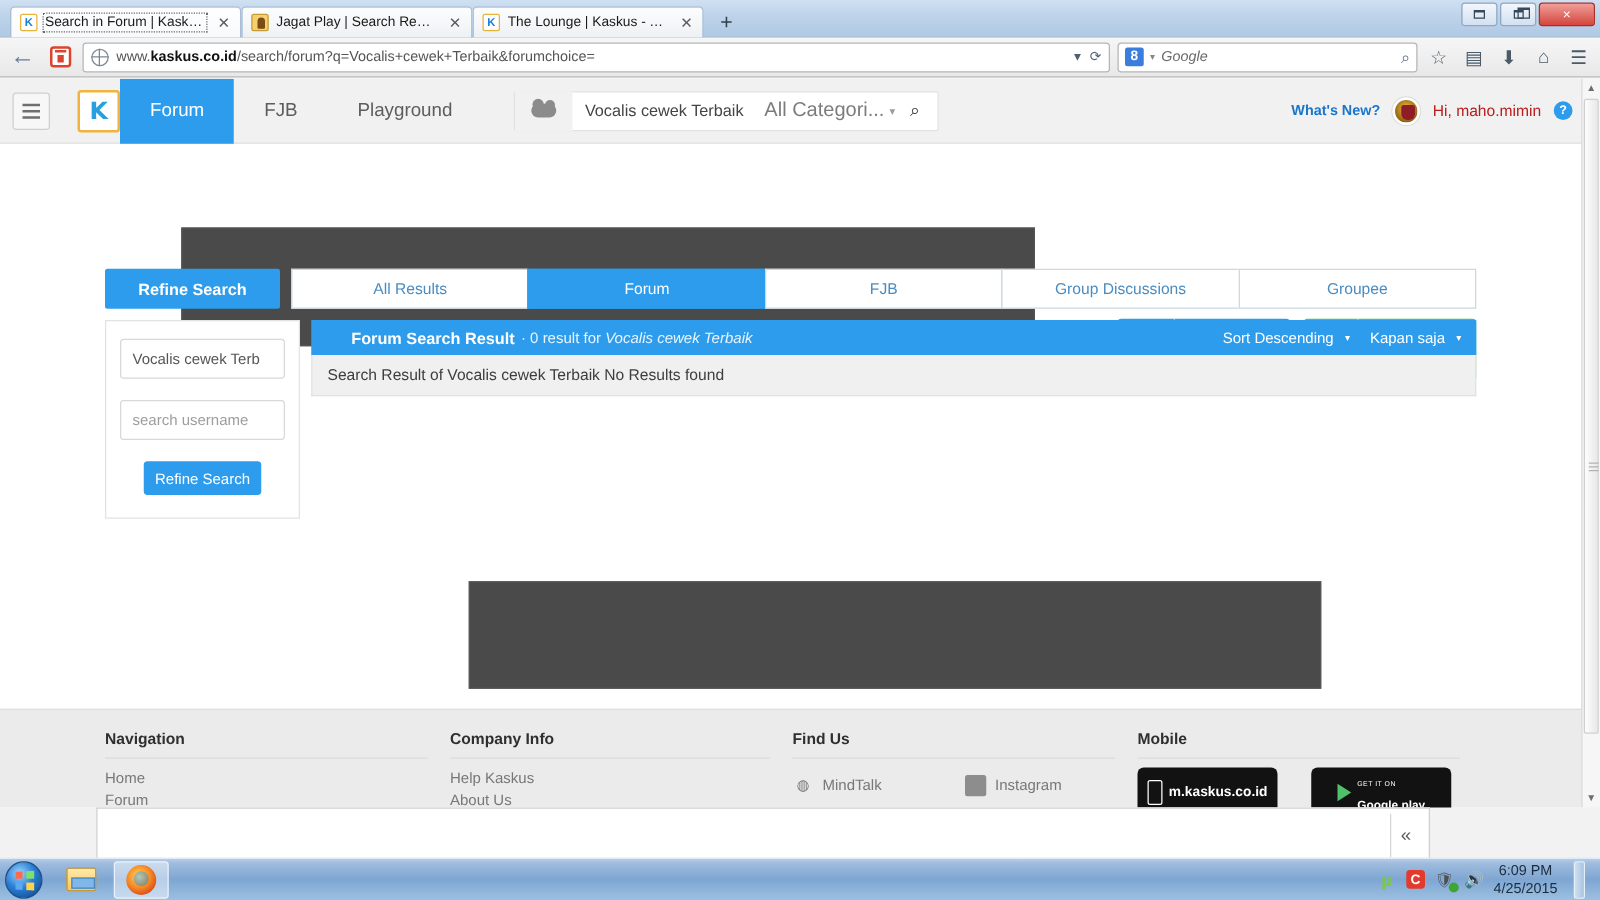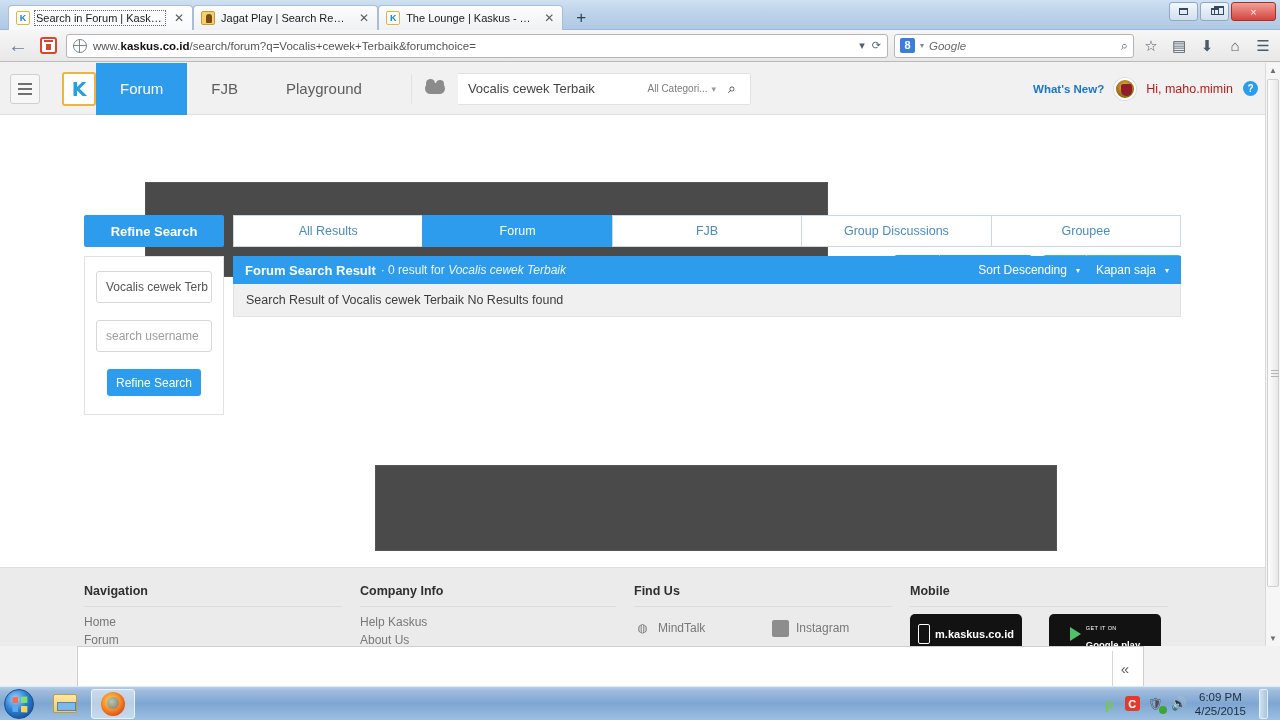--- a/index.html
+++ b/index.html
@@ -160,21 +160,21 @@
   .ksearch .cloud {
     width: 46px; display: flex; align-items: center; justify-content: center;
     background: #f1f1f1; height: 32px;
   }
   .cloudshape {
     width: 20px; height: 11px; background: #8b8b8b; border-radius: 8px; position: relative;
   }
   .cloudshape:before{content:"";position:absolute;left:1px;top:-4px;width:9px;height:9px;background:#8b8b8b;border-radius:50%;}
   .cloudshape:after{content:"";position:absolute;right:1px;top:-3px;width:8px;height:8px;background:#8b8b8b;border-radius:50%;}
   .ksearch .qtext { flex: 1 1 auto; padding-left: 10px; font-size: 13px; color: #444; }
-  .ksearch .cat { font-size: 10px; color: #7c7c7c; padding-right: 4px; }
+  .ksearch .cat { font-size: 16px; color: #7c7c7c; padding-right: 4px; }
   .ksearch .caret { font-size: 9px; color: #9b9b9b; padding-right: 12px; }
   .ksearch .mag2 { padding-right: 14px; font-size: 14px; color: #3a3a3a; }
   .kright { margin-left: auto; display: flex; align-items: center; gap: 10px; }
   .whatsnew { color: #1976c9; font-size: 11.5px; font-weight: bold; }
   .avatar {
     width: 22px; height: 22px; border-radius: 50%;
     background: radial-gradient(circle at 50% 40%, #f3c24a 0%, #a9761b 55%, #6a4708 100%);
     border: 2px solid #fff; box-shadow: 0 0 0 1px #ddd;
     position: relative;
   }
@@ -213,39 +213,39 @@
   .tabs { flex: 1 1 auto; display: flex; gap: 0; }
   .stab {
     flex: 1 1 0; height: 32px; display: flex; align-items: center; justify-content: center;
     border: 1px solid #c9d8e4; border-right: none; background: #fff;
     font-size: 12.5px; color: #4a8cc0;
   }
   .stab:last-child { border-right: 1px solid #c9d8e4; }
   .stab.active { background: #2d9cec; color: #fff; border-color: #2d9cec; }
 
   .bodyrow { display: flex; gap: 9px; margin-top: 9px; align-items: flex-start; }
-  .sidebar { width: 140px; border: 1px solid #e2e2e2; background: #fff; padding: 14px 11px 18px; }
+  .sidebar { width: 156px; border: 1px solid #e2e2e2; background: #fff; padding: 14px 11px 18px; }
   .sinput {
     width: 100%; height: 32px; border: 1px solid #d8d8d8; border-radius: 3px;
     background: #fff; font-size: 12px; color: #555; padding: 0 9px;
     display: flex; align-items: center; margin-bottom: 17px;
     white-space: nowrap; overflow: hidden;
   }
   .sinput.ph { color: #9d9d9d; }
   .refinebtn {
     width: 94px; height: 27px; background: #2d9cec; color: #fff; border-radius: 3px;
     display: flex; align-items: center; justify-content: center; font-size: 12px;
     margin: 4px auto 0;
   }
   .results { flex: 1 1 auto; }
   .resbar {
     height: 28px; background: #2d9cec; display: flex; align-items: center;
     padding: 0 12px; color: #fff;
   }
-  .resbar .title { font-size: 13px; font-weight: bold; }
+  .resbar .title { font-size: 13px; font-weight: bold; margin-left: 20px; }
   .resbar .sub { font-size: 12px; margin-left: 5px; color: #e9f5ff; }
   .resbar .sub i { font-style: italic; }
   .resbar .right { margin-left: auto; display: flex; align-items: center; gap: 16px; font-size: 12px; }
   .resbar .right .ddl { display: flex; align-items: center; gap: 9px; }
   .resbar .right .cr { font-size: 8px; }
   .resmsg {
     background: #f0f0f0; border: 1px solid #e2e2e2; border-top: none;
     padding: 9px 12px; font-size: 12.5px; color: #3d3d3d;
   }
   .ad-bottom { position: absolute; left: 291px; top: 0; width: 682px; height: 86px; }

